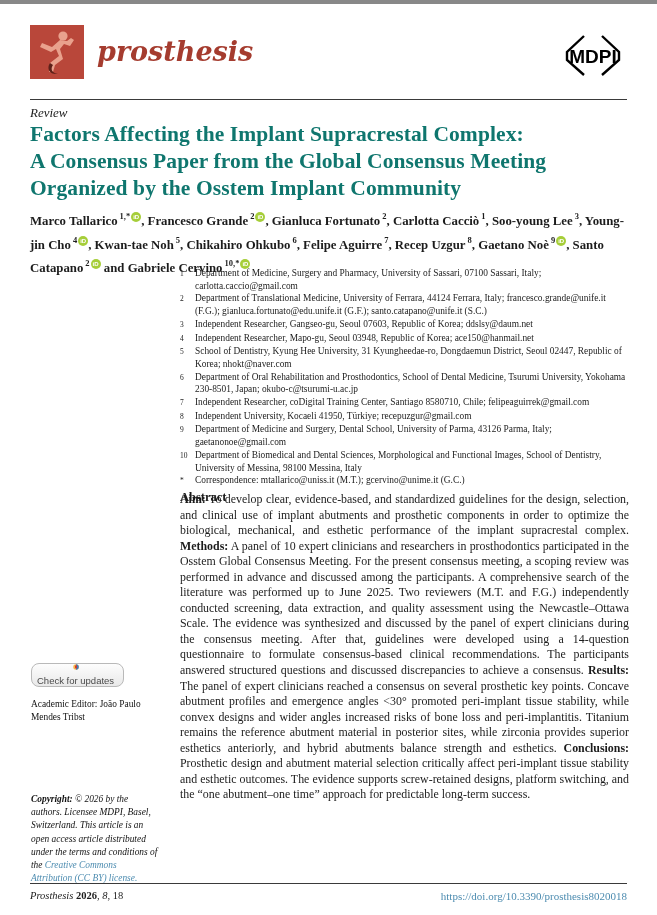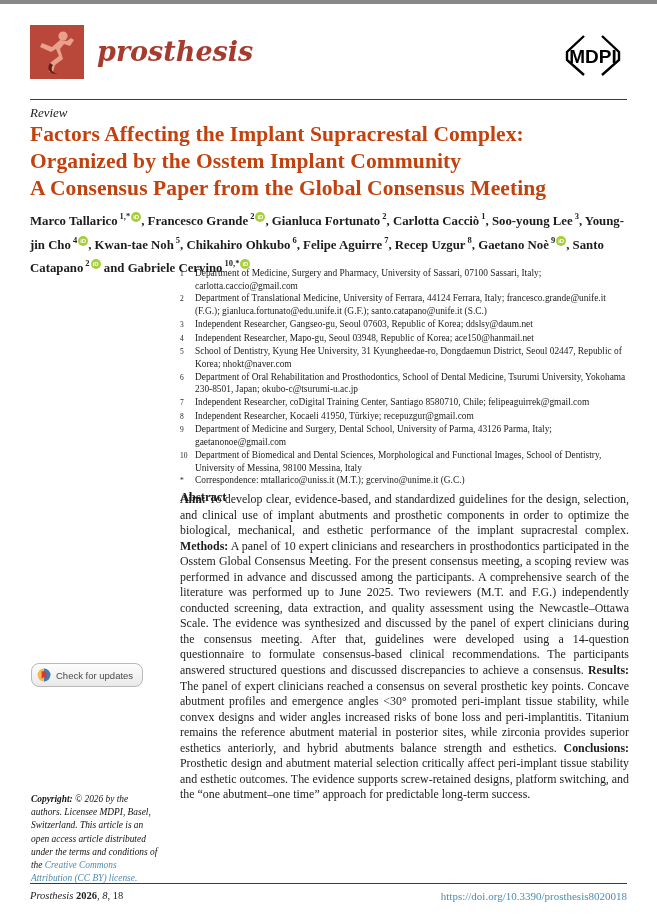--- a/index.html
+++ b/index.html
@@ -7,40 +7,40 @@
         font-family:"Liberation Serif",serif;color:#1c1c1c;overflow:hidden;}
   
   .logo-box{position:absolute;left:30px;top:21px;width:54px;height:54px;background:#b9473a;}
   .journal-name{position:absolute;left:97px;top:32px;font-family:"DejaVu Serif",serif;
         font-style:italic;font-weight:bold;font-size:27px;color:#a53c2f;}
   .mdpi-logo{position:absolute;left:560px;top:28px;width:66px;height:46px;}
   .header-rule{position:absolute;left:30px;top:95px;width:597px;height:1px;background:#3a3a3a;}
   .article-type{position:absolute;left:30px;top:101px;font-style:italic;font-size:13px;}
   
   .title{position:absolute;left:30px;top:117px;width:600px;font-weight:bold;font-size:21.5px;
-        line-height:27px;color:#c2410c;letter-spacing:0.1px;}
+        line-height:27px;color:#0f766e;letter-spacing:0.1px;}
   .authors{position:absolute;left:30px;top:203px;width:604px;font-weight:bold;font-size:12.8px;
         line-height:18.5px;}
   .authors sup{font-size:8.5px;vertical-align:6px;font-weight:bold;margin-left:2px;}
   .orcid{display:inline-block;width:10px;height:10px;border-radius:50%;background:#a6ce39;
         color:#fff;font-family:"Liberation Sans",sans-serif;font-size:6px;line-height:10px;
         text-align:center;vertical-align:6px;margin-left:1px;font-weight:bold;}
   
   .affs{position:absolute;left:180px;top:263px;width:450px;font-size:9.4px;line-height:12.7px;}
   .aff{display:flex;}
   .aff sup{flex:none;width:15px;font-size:7.5px;padding-top:1px;}
   .aff .afftext{flex:1;}
   
   .abs-head{position:absolute;left:180px;top:486px;font-weight:bold;font-size:12.5px;}
   .abs-body{position:absolute;left:180px;top:488px;width:449px;font-size:11.9px;
         line-height:15.55px;text-align:justify;}
   
   .badge{position:absolute;left:31px;top:659px;height:22px;padding:0 9px 0 5px;
         display:flex;align-items:center;gap:5px;border:1px solid #b9b9b9;border-radius:8px;
-        background:linear-gradient(#fdfdfd,#e9e9e9);cursor:pointer;}
+        background:linear-gradient(#fdfdfd,#e9e9e9);cursor:pointer;flex-direction:column;}
   .badge-text{font-family:"Liberation Sans",sans-serif;font-size:9.5px;color:#4a4a4a;}
   .side{position:absolute;left:31px;width:128px;font-size:9.4px;line-height:13.2px;color:#111;}
   .side b{font-weight:bold;}
   .link{color:#4d8cb0;}
   
   .footer-rule{position:absolute;left:30px;top:879px;width:597px;height:1px;background:#3a3a3a;}
   .footer-left{position:absolute;left:30px;top:886px;font-size:10.5px;}
   .footer-right{position:absolute;right:30px;top:886px;font-size:11px;}
   .i{font-style:italic;} .b{font-weight:bold;}
 </style>
@@ -63,22 +63,22 @@
     <path d="M24 4 L7 20 L7 28 L24 43" stroke="#000" stroke-width="2.4" fill="none"></path>
     <path d="M42 4 L59 20 L59 28 L42 43" stroke="#000" stroke-width="2.4" fill="none"></path>
     <text x="33" y="31" text-anchor="middle" font-family="Liberation Sans, sans-serif" font-size="19" font-weight="800">MDPI</text>
   </svg>
   <div class="header-rule"></div>
 
   <div class="article-type">Review</div>
 
   <div class="title">
     <div>Factors Affecting the Implant Supracrestal Complex:</div>
+    <div>A Consensus Paper from the Global Consensus Meeting</div>
     <div>Organized by the Osstem Implant Community</div>
-    <div>A Consensus Paper from the Global Consensus Meeting</div>
   </div>
 
   <div class="authors"><span><span>Marco Tallarico</span><sup>1,*</sup><span class="orcid">iD</span><span>, </span></span><span><span>Francesco Grande</span><sup>2</sup><span class="orcid">iD</span><span>, </span></span><span><span>Gianluca Fortunato</span><sup>2</sup><span>, </span></span><span><span>Carlotta Cacciò</span><sup>1</sup><span>, </span></span><span><span>Soo-young Lee</span><sup>3</sup><span>, </span></span><span><span>Young-jin Cho</span><sup>4</sup><span class="orcid">iD</span><span>, </span></span><span><span>Kwan-tae Noh</span><sup>5</sup><span>, </span></span><span><span>Chikahiro Ohkubo</span><sup>6</sup><span>, </span></span><span><span>Felipe Aguirre</span><sup>7</sup><span>, </span></span><span><span>Recep Uzgur</span><sup>8</sup><span>, </span></span><span><span>Gaetano Noè</span><sup>9</sup><span class="orcid">iD</span><span>, </span></span><span><span>Santo Catapano</span><sup>2</sup><span class="orcid">iD</span><span> and </span></span><span><span>Gabriele Cervino</span><sup>10,*</sup><span class="orcid">iD</span></span>
   </div>
 
   <div class="affs">
     <div class="aff">
         <sup>1</sup>
         <span class="afftext">Department of Medicine, Surgery and Pharmacy, University of Sassari, 07100 Sassari, Italy; carlotta.caccio@gmail.com</span>
       </div>
@@ -101,21 +101,21 @@
     <div class="aff">
         <sup>6</sup>
         <span class="afftext">Department of Oral Rehabilitation and Prosthodontics, School of Dental Medicine, Tsurumi University, Yokohama 230-8501, Japan; okubo-c@tsurumi-u.ac.jp</span>
       </div>
     <div class="aff">
         <sup>7</sup>
         <span class="afftext">Independent Researcher, coDigital Training Center, Santiago 8580710, Chile; felipeaguirrek@gmail.com</span>
       </div>
     <div class="aff">
         <sup>8</sup>
-        <span class="afftext">Independent Researcher, Kocaeli 41950, Türkiye; recepuzgur@gmail.com</span>
+        <span class="afftext">Independent University, Kocaeli 41950, Türkiye; recepuzgur@gmail.com</span>
       </div>
     <div class="aff">
         <sup>9</sup>
         <span class="afftext">Department of Medicine and Surgery, Dental School, University of Parma, 43126 Parma, Italy; gaetanonoe@gmail.com</span>
       </div>
     <div class="aff">
         <sup>10</sup>
         <span class="afftext">Department of Biomedical and Dental Sciences, Morphological and Functional Images, School of Dentistry, University of Messina, 98100 Messina, Italy</span>
       </div>
     <div class="aff">
@@ -130,20 +130,21 @@
 
   <div class="badge">
     <svg width="14" height="14" viewBox="0 0 24 24">
       <circle cx="12" cy="12" r="11" fill="#f8b64c"></circle>
       <path d="M12 1 a11 11 0 0 1 0 22 z" fill="#3e7dbd"></path>
       <path d="M8 5.5 h8 v13 l-4 -3.2 -4 3.2 z" fill="#cf3b2f"></path>
     </svg>
     <span class="badge-text">Check for updates</span>
   </div>
 
+  <div class="side" style="top:694px;">Academic Editor: João Paulo Mendes Tribst</div>
   <div class="side" style="top:789px;font-style:italic;"><b>Copyright:</b><span> © 2026 by the authors. Licensee MDPI, Basel, Switzerland. This article is an open access article distributed under the terms and conditions of the </span><span class="link">Creative Commons Attribution (CC BY) license.</span>
   </div>
 
   <div class="footer-rule"></div>
   <div class="footer-left"><span class="i">Prosthesis</span>&nbsp;<span class="b">2026</span><span>, </span><span class="i">8</span><span>, </span><span>18</span>
   </div>
   <div class="footer-right link">https://doi.org/10.3390/prosthesis8020018</div>
 
 </div>
 

